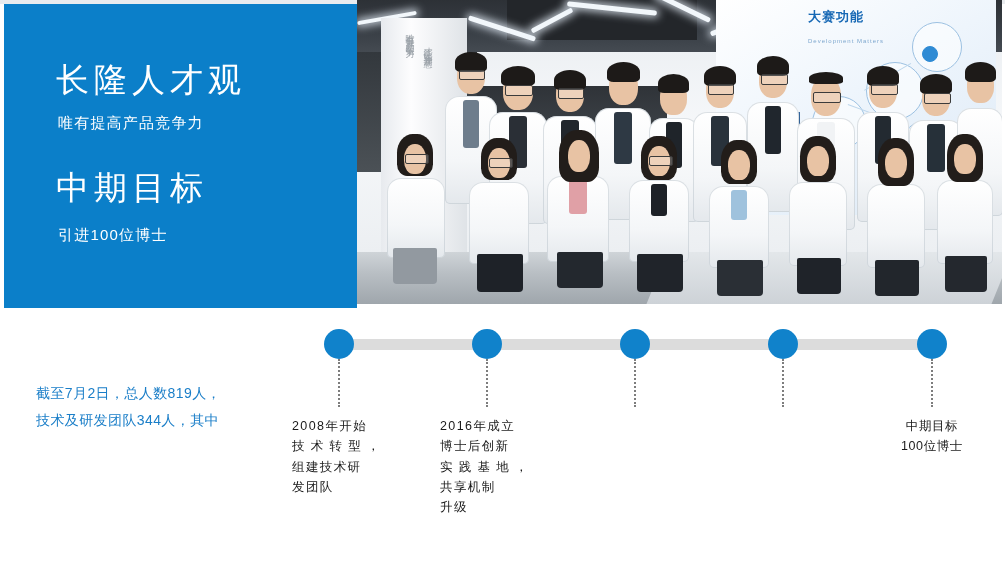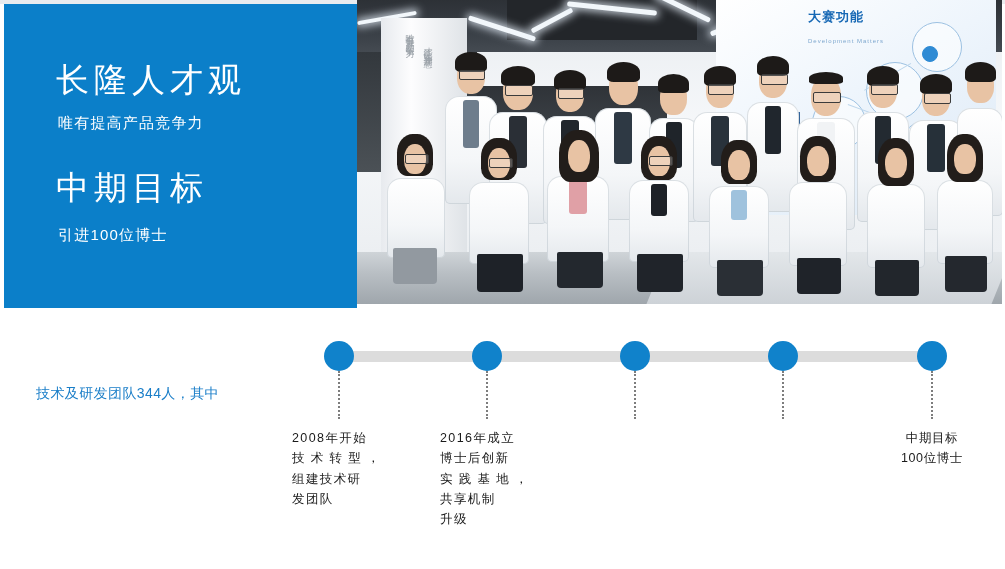--- a/index.html
+++ b/index.html
@@ -200,21 +200,21 @@
     position: absolute;
     border: 1.2px solid #3b3b3b;
     border-radius: 2px;
     background: rgba(255,255,255,0.25);
   }
   .legs { position:absolute; border-radius: 2px 2px 4px 4px; }
 
   
   #timeline {
     position: absolute;
-    left: 0; top: 330px;
+    left: 0; top: 318px;
     width: 871px; height: 239px;
   }
   .tl-bar {
     position: absolute;
     left: 332px;
     top: 21px;
     width: 600px;
     height: 11px;
     background: #dcdcdc;
     border-radius: 1px;
@@ -457,20 +457,21 @@
         <div class="coat" style="left:0;top:44px;width:56px;height:84px;"></div>
         <div class="legs" style="left:8px;top:120px;width:42px;height:36px;background:#24282e;"></div>
         <div class="head" style="left:14px;top:4px;width:28px;height:36px;"></div>
         <div class="hair-long" style="left:10px;top:-2px;width:36px;height:48px;"></div>
         <div class="head" style="left:17px;top:8px;width:22px;height:30px;"></div>
       </div>
     </div>
   </div>
 
   <div id="stat-block">
+    <div>截至7月2日，总人数819人，</div>
     <div>技术及研发团队344人，其中</div>
   </div>
 
   <div id="timeline">
     <div class="tl-bar"></div>
 
     <div class="tl-node" style="left:324px;"></div>
     <div class="tl-dotline" style="left:338px;"></div>
     <div class="tl-label" style="left:292px;width:118px;">2008年开始
 技 术 转 型 ，

